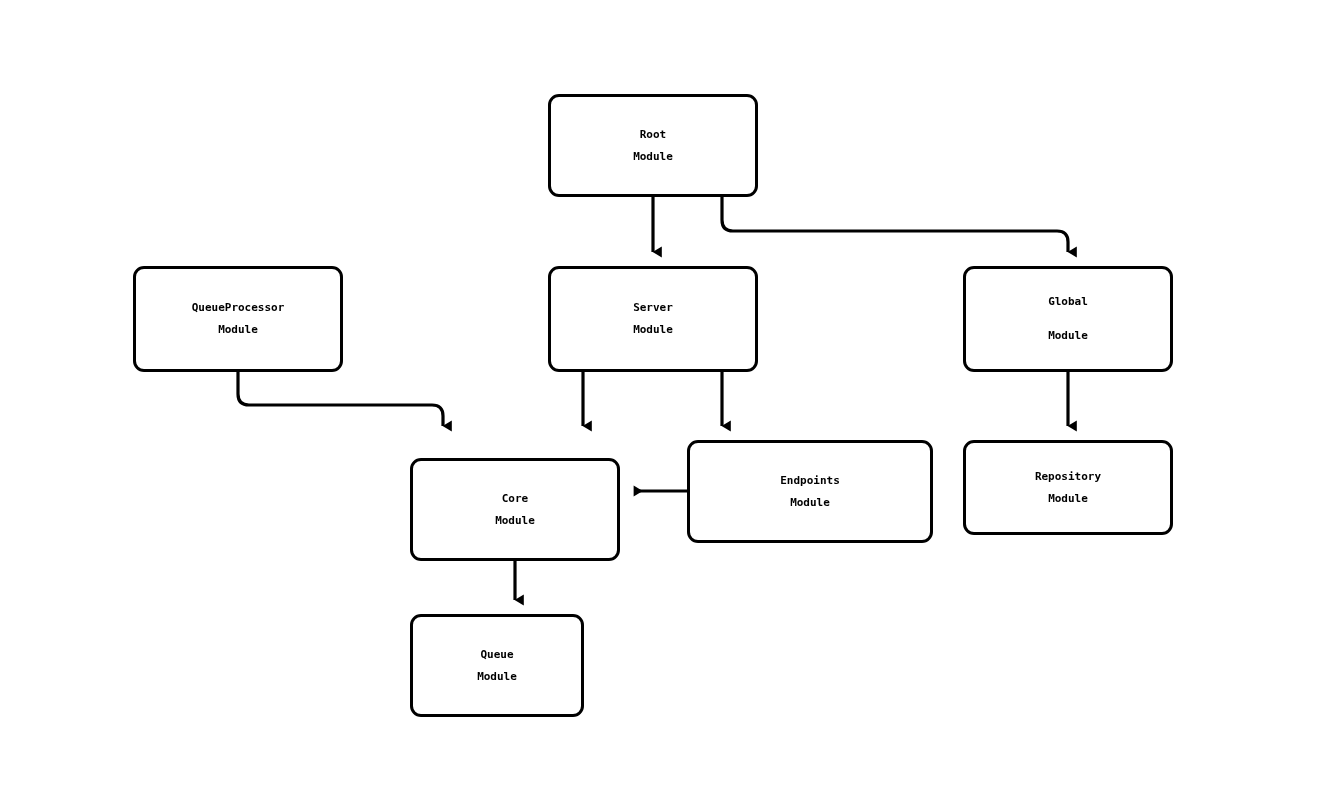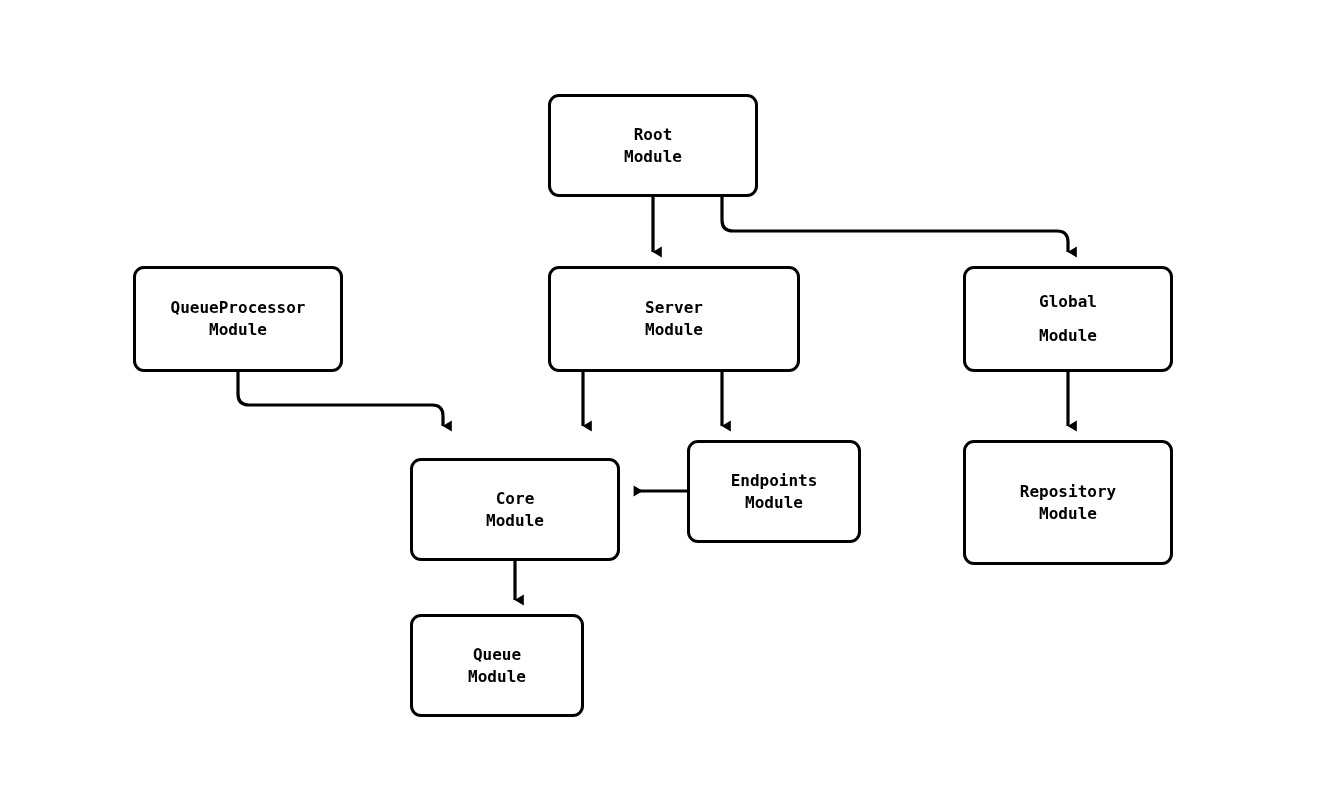--- a/index.html
+++ b/index.html
@@ -32,21 +32,21 @@
     border-radius: 11px;
     display: flex;
     flex-direction: column;
     align-items: center;
     justify-content: center;
     text-align: center;
     z-index: 2;
   }
   .node-label {
     font-family: "DejaVu Sans Mono", "Liberation Mono", monospace;
-    font-size: 16px;
+    font-size: 11px;
     font-weight: 700;
     line-height: 22px;
     color: #000000;
     letter-spacing: 0px;
     white-space: pre;
   }
 </style>
 </head>
 <body>
 
@@ -85,41 +85,41 @@
   <div class="node" style="left:548px; top:94px; width:210px; height:103px;">
     <div class="node-label">Root</div>
     <div class="node-label">Module</div>
   </div>
 
   <div class="node" style="left:133px; top:266px; width:210px; height:106px;">
     <div class="node-label">QueueProcessor</div>
     <div class="node-label">Module</div>
   </div>
 
-  <div class="node" style="left:548px; top:266px; width:252px; height:106px;">
+  <div class="node" style="left:548px; top:266px; width:210px; height:106px;">
     <div class="node-label">Server</div>
     <div class="node-label">Module</div>
   </div>
 
   <div class="node" style="left:963px; top:266px; width:210px; height:106px;gap:12px;">
     <div class="node-label">Global</div>
     <div class="node-label">Module</div>
   </div>
 
   <div class="node" style="left:410px; top:440px; width:210px; height:103px;margin-top:18px;">
     <div class="node-label">Core</div>
     <div class="node-label">Module</div>
   </div>
 
-  <div class="node" style="left:687px; top:440px; width:174px; height:103px;">
+  <div class="node" style="left:687px; top:440px; width:246px; height:103px;">
     <div class="node-label">Endpoints</div>
     <div class="node-label">Module</div>
   </div>
 
-  <div class="node" style="left:963px; top:440px; width:210px; height:125px;">
+  <div class="node" style="left:963px; top:440px; width:210px; height:95px;">
     <div class="node-label">Repository</div>
     <div class="node-label">Module</div>
   </div>
 
   <div class="node" style="left:410px; top:614px; width:174px; height:103px;">
     <div class="node-label">Queue</div>
     <div class="node-label">Module</div>
   </div>
 
 </div>

